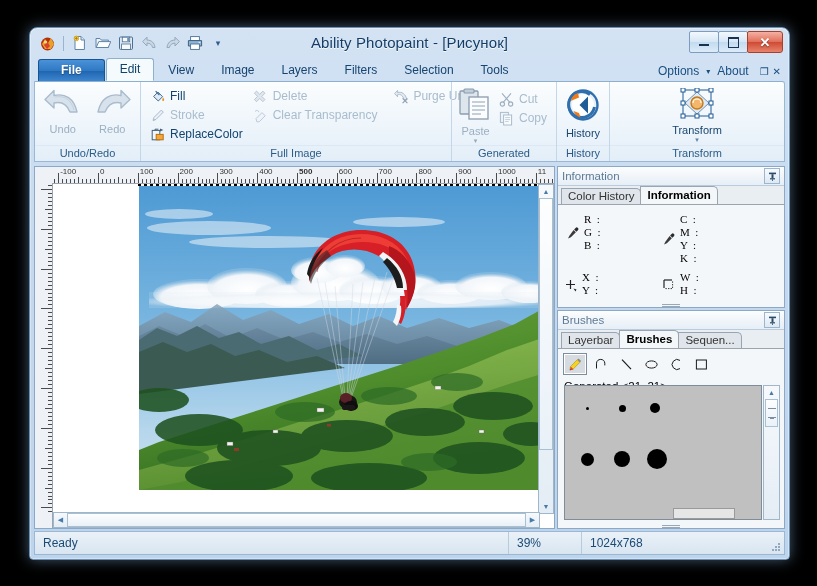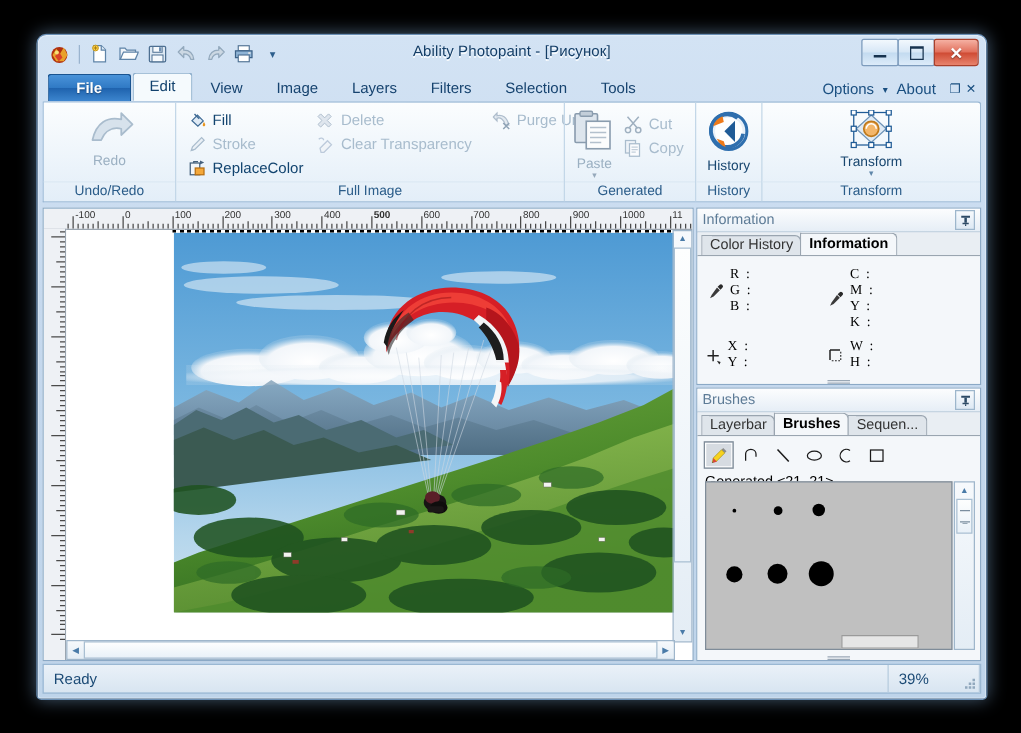--- a/index.html
+++ b/index.html
@@ -16,21 +16,21 @@
     box-shadow:0 0 0 1px rgba(255,255,255,.35) inset, 0 0 14px rgba(120,160,200,.55);
     overflow:hidden;
   }
   
   #titlebar{position:relative;height:30px;}
   #qat{position:absolute;left:7px;top:4px;display:flex;align-items:center;gap:3px;height:22px;}
   .qicon{width:20px;height:20px;display:flex;align-items:center;justify-content:center;}
   .qsep{width:1px;height:15px;background:#9ab4cf;margin:0 3px;}
   #title-text{
     position:absolute;left:0;right:0;top:6px;text-align:center;
-    font-size:12px;color:#133d66;letter-spacing:.1px;
+    font-size:15px;color:#133d66;letter-spacing:.1px;
     text-shadow:0 1px 0 rgba(255,255,255,.85);
   }
   #wctl{position:absolute;right:6px;top:3px;display:flex;gap:0px;}
   .wbtn{
     width:28px;height:20px;border:1px solid #7e9cbd;
     background:linear-gradient(180deg,#f2f8fd 0%,#d7e7f6 48%,#c3dbf0 52%,#dcebf9 100%);
     display:flex;align-items:center;justify-content:center;
     border-radius:2px;margin-left:-1px;
   }
   .wbtn.close{
@@ -262,20 +262,29 @@
         <span>❐</span>
         <span>✕</span>
       </span>
     </div>
   </div>
 
   <div id="ribbon">
 
     <div class="group" style="width:105px;">
       <div class="grow" style="justify-content:center;gap:4px;">
+        <div class="bigbtn">
+          <span>
+            <svg width="40" height="30" viewBox="0 0 40 30">
+              <path d="M34 24C31 10 22 5 11 7.5V2.5L2 11.5 11 20v-5c7-1.6 13 1.6 16 9z" fill="#d7e2ec" stroke="#a9bccd" stroke-width="1.4" stroke-linejoin="round"></path>
+              <path d="M31 22C28 11 21 7.5 12 9" fill="none" stroke="#c2d1de" stroke-width="1"></path>
+            </svg>
+          </span>
+          <span class="lbl dis">Undo</span>
+        </div>
         <div class="bigbtn">
           <span>
             <svg width="40" height="30" viewBox="0 0 40 30">
               <path d="M6 24C9 10 18 5 29 7.5V2.5L38 11.5 29 20v-5c-7-1.6-13 1.6-16 9z" fill="#d7e2ec" stroke="#a9bccd" stroke-width="1.4" stroke-linejoin="round"></path>
             </svg>
           </span>
           <span class="lbl dis">Redo</span>
         </div>
       </div>
       <div class="glabel">Undo/Redo</div>
@@ -987,20 +996,21 @@
         </div>
       </div>
     </div>
   </div>
 
   <div id="status">
     <div class="scell" style="flex:1;">Ready</div>
     <div class="ssep"></div>
     <div class="scell" style="width:56px;">39%</div>
     <div class="ssep"></div>
+    <div class="scell" style="width:186px;">1024x768</div>
     <span id="grip">
       <svg width="12" height="12" viewBox="0 0 12 12">
         <g fill="#91a8bd">
           <rect x="9" y="3" width="2" height="2"></rect>
             <rect x="6" y="6" width="2" height="2"></rect>
           <rect x="9" y="6" width="2" height="2"></rect>
             <rect x="3" y="9" width="2" height="2"></rect>
           <rect x="6" y="9" width="2" height="2"></rect>
             <rect x="9" y="9" width="2" height="2"></rect>
         </g>

